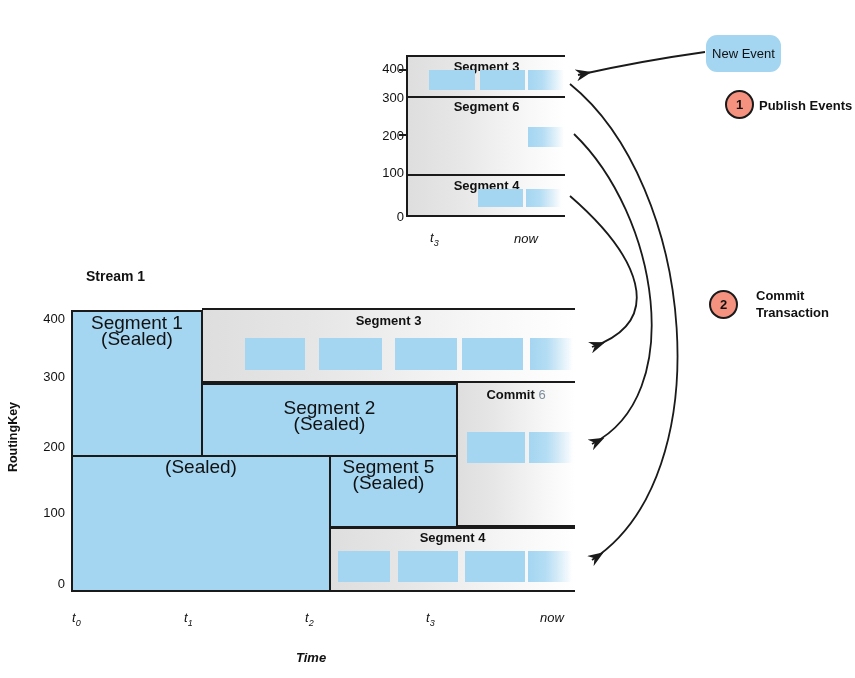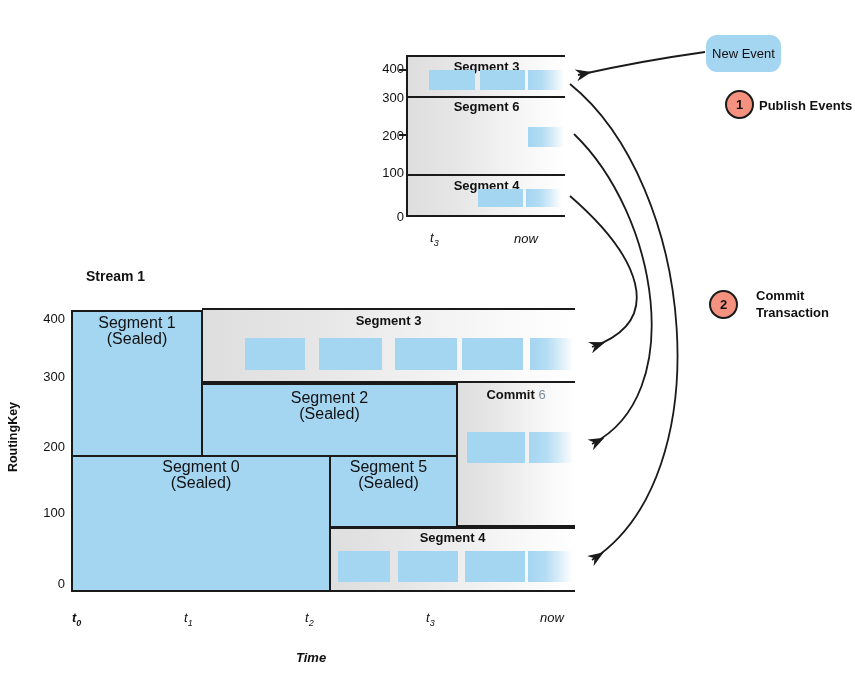--- a/index.html
+++ b/index.html
@@ -23,21 +23,21 @@
   .bb{border-bottom:2px solid #1a1a1a;}
   
   .event{background:#a4d5f1;}
   .event.fade{background:linear-gradient(90deg,#a4d5f1 0%,#b4ddf4 40%,rgba(255,255,255,0) 100%);}
   
   .sealed{
     background:#a4d5f1;border:2px solid #1a1a1a;box-sizing:border-box;
   }
   .axis{background:#1a1a1a;}
   .tick{background:#1a1a1a;height:2px;width:9px;}
-  .seglabel{font-size:16px;line-height:16px;}
+  .seglabel{font-size:19px;line-height:16px;}
   .segnum-light{color:#7d8d9a;font-weight:normal;}
   
   .note-box{
     background:#a4d5f1;font-size:13px;line-height:37px;text-align:center;
   }
   .step-circle{
     width:29px;height:29px;border-radius:50%;background:#f5917f;border:2px solid #1a1a1a;
     box-sizing:border-box;text-align:center;line-height:25px;font-weight:bold;font-size:13px;
   }
   .step-label{font-weight:bold;font-size:13px;line-height:17px;}
@@ -97,26 +97,25 @@
   <div class="abs sealed" style="left:71px;top:455px;width:260px;height:137px;"></div>
   <div class="abs sealed" style="left:329px;top:455px;width:129px;height:73px;"></div>
 
   <div class="abs axis" style="left:71px;top:310px;width:2px;height:282px;"></div>
   <div class="abs axis" style="left:71px;top:590px;width:504px;height:2px;"></div>
 
   <div class="abs ctr seglabel" style="left:71px;top:315px;width:132px;">
     <div>Segment 1</div>
     <div>(Sealed)</div>
   </div>
-  <div class="abs ctr seglabel" style="left:201px;top:390px;width:257px;">
+  <div class="abs ctr seglabel" style="left:201px;top:400px;width:257px;">
     <div>Segment 2</div>
     <div>(Sealed)</div>
   </div>
   <div class="abs ctr seglabel" style="left:71px;top:459px;width:260px;">
-    <div>Segment 0</div>
     <div>(Sealed)</div>
   </div>
   <div class="abs ctr seglabel" style="left:329px;top:459px;width:119px;">
     <div>Segment 5</div>
     <div>(Sealed)</div>
   </div>
 
   <div class="abs bold ctr fs13" style="left:202px;top:313px;width:373px;">Segment 3</div>
   <div class="abs ctr fs13" style="left:457px;top:387px;width:118px;"><span class="bold">Commit</span>&nbsp;<span class="segnum-light">6</span></div>
   <div class="abs bold ctr fs13" style="left:330px;top:530px;width:245px;">Segment 4</div>
@@ -128,21 +127,21 @@
   <div class="abs event fade" style="left:530px;top:338px;width:43px;height:32px;"></div>
 
   <div class="abs event" style="left:467px;top:432px;width:58px;height:31px;"></div>
   <div class="abs event fade" style="left:529px;top:432px;width:44px;height:31px;"></div>
 
   <div class="abs event" style="left:338px;top:551px;width:52px;height:31px;"></div>
   <div class="abs event" style="left:398px;top:551px;width:60px;height:31px;"></div>
   <div class="abs event" style="left:465px;top:551px;width:60px;height:31px;"></div>
   <div class="abs event fade" style="left:528px;top:551px;width:44px;height:31px;"></div>
 
-  <div class="abs italic fs13" style="left:72px;top:610px;font-weight:bold;"><span>t</span><sub>0</sub></div>
+  <div class="abs italic fs13" style="left:72px;top:610px;"><span>t</span><sub>0</sub></div>
   <div class="abs italic fs13" style="left:184px;top:610px;"><span>t</span><sub>1</sub></div>
   <div class="abs italic fs13" style="left:305px;top:610px;"><span>t</span><sub>2</sub></div>
   <div class="abs italic fs13" style="left:426px;top:610px;"><span>t</span><sub>3</sub></div>
   <div class="abs italic fs13" style="left:540px;top:610px;"><span>now</span><sub></sub></div>
 
   <div class="abs bold italic fs13" style="left:296px;top:650px;">Time</div>
 
   <div class="abs note-box" style="left:706px;top:35px;width:75px;height:37px;border-radius:11px;">New Event</div>
 
   <div class="abs step-circle" style="left:725px;top:90px;">1</div>

